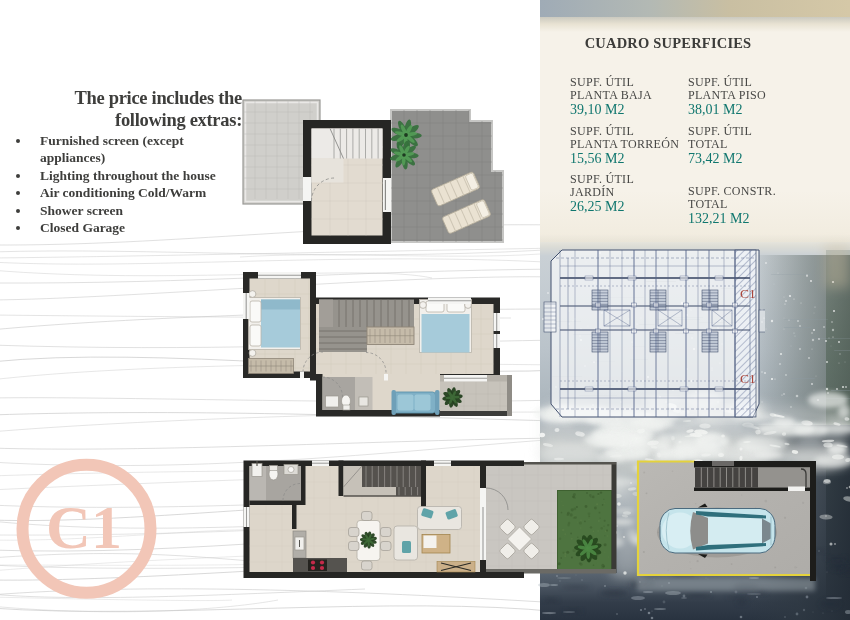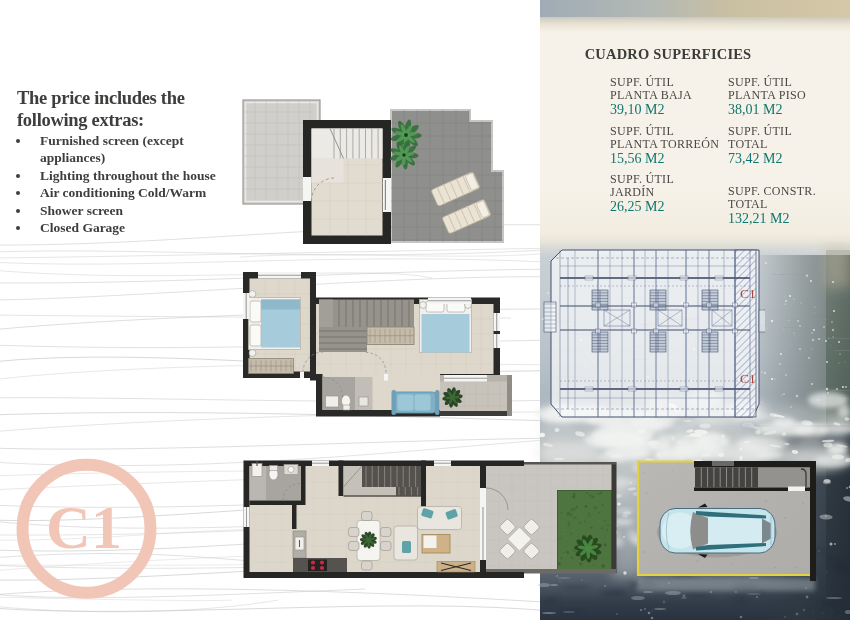--- a/index.html
+++ b/index.html
@@ -1,27 +1,27 @@
 <!DOCTYPE html>
 <html><head>
 <meta charset="utf-8">
 <style>
 html,body{margin:0;padding:0;}
 body{width:850px;height:620px;position:relative;overflow:hidden;background:#ffffff;
  font-family:"Liberation Serif", serif;}
 .abs{position:absolute;}
 #lefttext{left:17px;top:88px;width:225px;color:#3e3e3c;}
-#lefttext h2{font-size:18.5px;line-height:21.5px;margin:0;font-weight:bold;letter-spacing:-0.3px;}
+#lefttext h2{font-size:18.5px;line-height:21.5px;margin:0;font-weight:bold;letter-spacing:-0.3px;text-align:right;}
 #lefttext ul{margin:1px 0 0 0;padding-left:14px;font-weight:bold;font-size:13.5px;line-height:17.45px;}
 #lefttext li{padding-left:9px;margin:0;}
 #card{left:540px;top:17px;width:310px;height:227px;}
-#cardtitle{left:0;top:29px;width:256px;text-align:center;font-size:14.5px;font-weight:bold;color:#3c3c3a;letter-spacing:0.2px;}
+#cardtitle{left:0;top:18px;width:256px;text-align:center;font-size:14.5px;font-weight:bold;color:#3c3c3a;letter-spacing:0.2px;}
 .lbl{font-size:12px;color:#474745;letter-spacing:0.3px;line-height:13.2px;}
 .val{font-size:14px;color:#0f766e;}
-.cg{position:absolute;width:130px;margin-left:40px;}
+.cg{position:absolute;width:130px;}
 </style>
 </head>
 <body>
 
 <svg class="abs" style="left:0;top:0" width="850" height="620" viewBox="0 0 850 620">
 <path d="M-10 252 C 150 247, 330 262, 545 250" stroke="#c6c6c6" stroke-width="0.8" fill="none" opacity="0.6"></path>
 <path d="M-10 262 C 140 270, 340 252, 545 262" stroke="#c6c6c6" stroke-width="0.8" fill="none" opacity="0.55"></path>
 <path d="M240 257 C 330 251, 450 260, 540 254" stroke="#c9c9c9" stroke-width="0.8" fill="none" opacity="0.5"></path>
 <path d="M-10 245 C 178 246, 329 222, 560 225" stroke="#c2c2c2" stroke-width="0.8" fill="none" opacity="0.63"></path>
 <path d="M-10 258 C 108 257, 331 252, 560 248" stroke="#c2c2c2" stroke-width="0.8" fill="none" opacity="0.53"></path>

